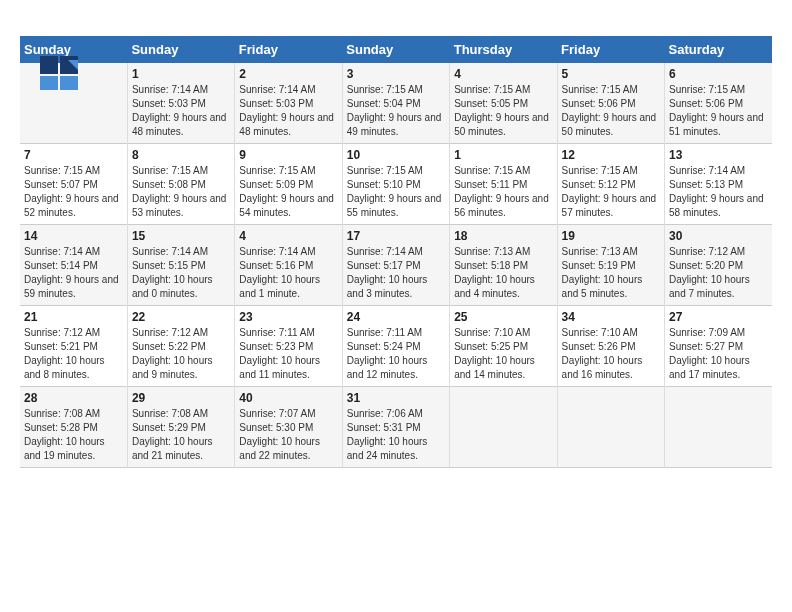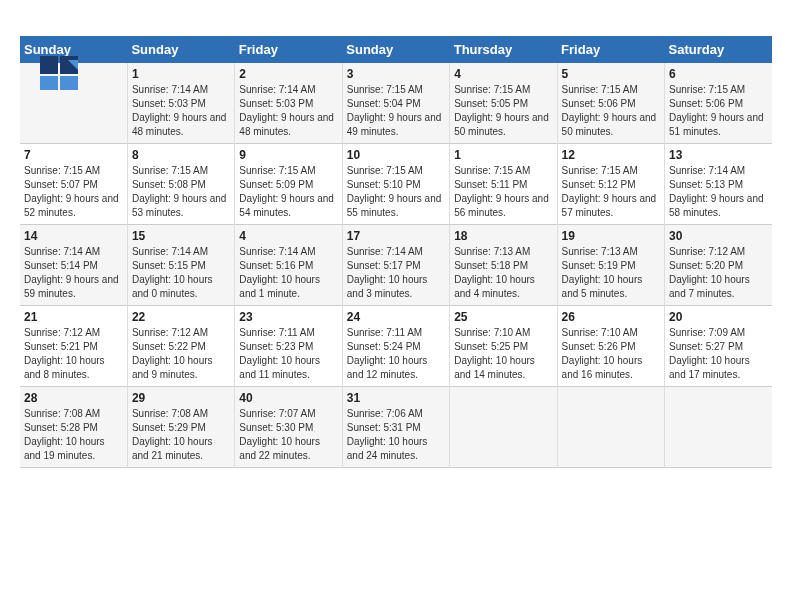--- a/index.html
+++ b/index.html
@@ -222,25 +222,25 @@
           </td>
           <td>
             <span class="day-number">24</span>
             <div class="day-info">Sunrise: 7:11 AM<br>Sunset: 5:24 PM<br>Daylight: 10 hours and 12 minutes.</div>
           </td>
           <td>
             <span class="day-number">25</span>
             <div class="day-info">Sunrise: 7:10 AM<br>Sunset: 5:25 PM<br>Daylight: 10 hours and 14 minutes.</div>
           </td>
           <td>
-            <span class="day-number">26</span>
+            <span class="day-number">34</span>
             <div class="day-info">Sunrise: 7:10 AM<br>Sunset: 5:26 PM<br>Daylight: 10 hours and 16 minutes.</div>
           </td>
           <td>
-            <span class="day-number">20</span>
+            <span class="day-number">27</span>
             <div class="day-info">Sunrise: 7:09 AM<br>Sunset: 5:27 PM<br>Daylight: 10 hours and 17 minutes.</div>
           </td>
         </tr>
         <tr>
           <td>
             <span class="day-number">28</span>
             <div class="day-info">Sunrise: 7:08 AM<br>Sunset: 5:28 PM<br>Daylight: 10 hours and 19 minutes.</div>
           </td>
           <td>
             <span class="day-number">29</span>

